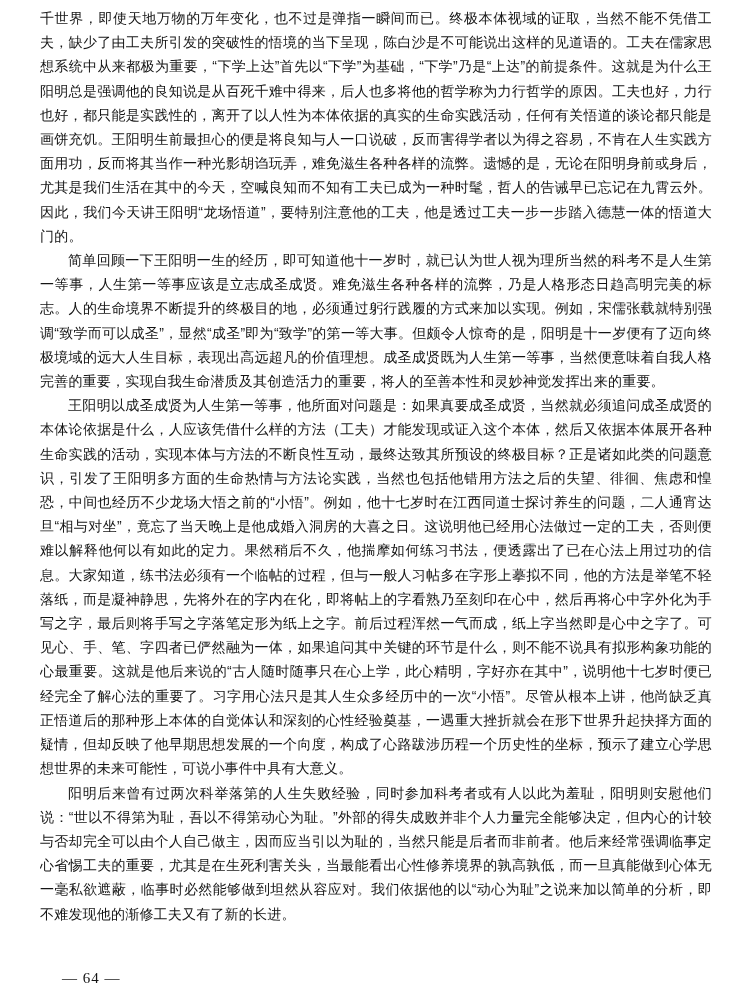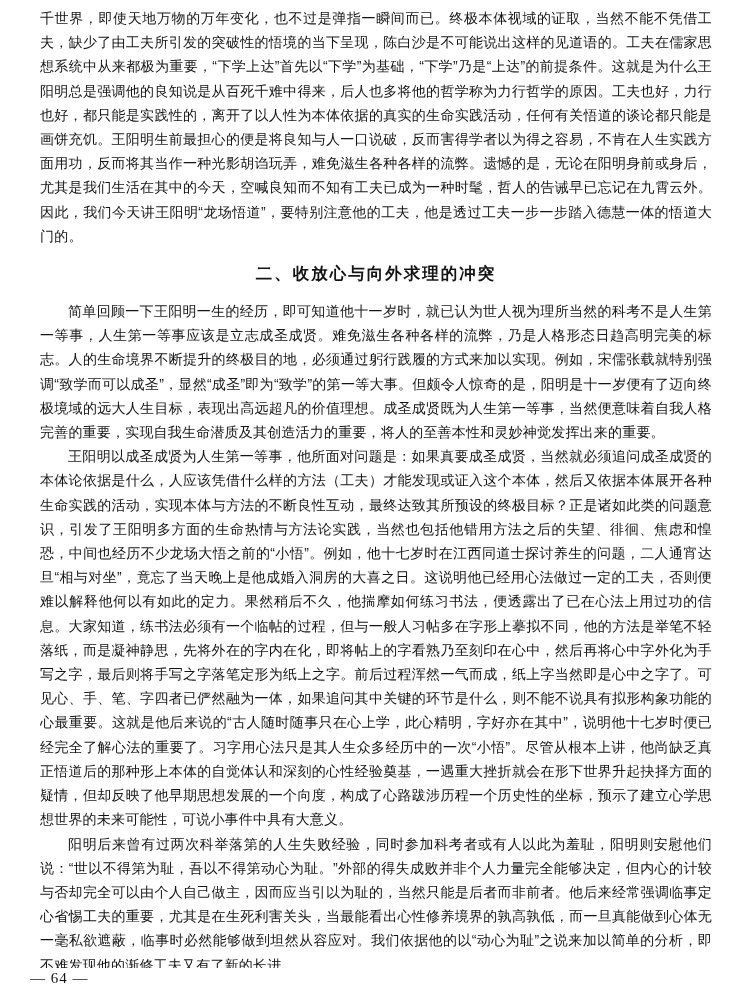--- a/index.html
+++ b/index.html
@@ -39,36 +39,35 @@
   .section-heading {
     font-size: 16.5px;
     font-weight: bold;
     text-align: center;
     letter-spacing: 2px;
     margin: 13px 0 14px 0;
     line-height: 24px;
   }
   .page-number {
     position: absolute;
-    left: 30px;
+    left: 62px;
     top: 970px;
     font-size: 15px;
     letter-spacing: 1px;
     color: #141414;
     font-family: "Liberation Serif", serif;
   }
 </style>
 </head>
 <body>
 
 <div class="page">
   <div class="text-area">
     <p>千世界，即使天地万物的万年变化，也不过是弹指一瞬间而已。终极本体视域的证取，当然不能不凭借工夫，缺少了由工夫所引发的突破性的悟境的当下呈现，陈白沙是不可能说出这样的见道语的。工夫在儒家思想系统中从来都极为重要，“下学上达”首先以“下学”为基础，“下学”乃是“上达”的前提条件。这就是为什么王阳明总是强调他的良知说是从百死千难中得来，后人也多将他的哲学称为力行哲学的原因。工夫也好，力行也好，都只能是实践性的，离开了以人性为本体依据的真实的生命实践活动，任何有关悟道的谈论都只能是画饼充饥。王阳明生前最担心的便是将良知与人一口说破，反而害得学者以为得之容易，不肯在人生实践方面用功，反而将其当作一种光影胡诌玩弄，难免滋生各种各样的流弊。遗憾的是，无论在阳明身前或身后，尤其是我们生活在其中的今天，空喊良知而不知有工夫已成为一种时髦，哲人的告诫早已忘记在九霄云外。因此，我们今天讲王阳明“龙场悟道”，要特别注意他的工夫，他是透过工夫一步一步踏入德慧一体的悟道大门的。</p>
 
-    <div class="section-heading">二、收放心与向外求理的冲突</div>
 
     <p class="indent">简单回顾一下王阳明一生的经历，即可知道他十一岁时，就已认为世人视为理所当然的科考不是人生第一等事，人生第一等事应该是立志成圣成贤。难免滋生各种各样的流弊，乃是人格形态日趋高明完美的标志。人的生命境界不断提升的终极目的地，必须通过躬行践履的方式来加以实现。例如，宋儒张载就特别强调“致学而可以成圣”，显然“成圣”即为“致学”的第一等大事。但颇令人惊奇的是，阳明是十一岁便有了迈向终极境域的远大人生目标，表现出高远超凡的价值理想。成圣成贤既为人生第一等事，当然便意味着自我人格完善的重要，实现自我生命潜质及其创造活力的重要，将人的至善本性和灵妙神觉发挥出来的重要。</p>
 
     <p class="indent">王阳明以成圣成贤为人生第一等事，他所面对问题是：如果真要成圣成贤，当然就必须追问成圣成贤的本体论依据是什么，人应该凭借什么样的方法（工夫）才能发现或证入这个本体，然后又依据本体展开各种生命实践的活动，实现本体与方法的不断良性互动，最终达致其所预设的终极目标？正是诸如此类的问题意识，引发了王阳明多方面的生命热情与方法论实践，当然也包括他错用方法之后的失望、徘徊、焦虑和惶恐，中间也经历不少龙场大悟之前的“小悟”。例如，他十七岁时在江西同道士探讨养生的问题，二人通宵达旦“相与对坐”，竟忘了当天晚上是他成婚入洞房的大喜之日。这说明他已经用心法做过一定的工夫，否则便难以解释他何以有如此的定力。果然稍后不久，他揣摩如何练习书法，便透露出了已在心法上用过功的信息。大家知道，练书法必须有一个临帖的过程，但与一般人习帖多在字形上摹拟不同，他的方法是举笔不轻落纸，而是凝神静思，先将外在的字内在化，即将帖上的字看熟乃至刻印在心中，然后再将心中字外化为手写之字，最后则将手写之字落笔定形为纸上之字。前后过程浑然一气而成，纸上字当然即是心中之字了。可见心、手、笔、字四者已俨然融为一体，如果追问其中关键的环节是什么，则不能不说具有拟形构象功能的心最重要。这就是他后来说的“古人随时随事只在心上学，此心精明，字好亦在其中”，说明他十七岁时便已经完全了解心法的重要了。习字用心法只是其人生众多经历中的一次“小悟”。尽管从根本上讲，他尚缺乏真正悟道后的那种形上本体的自觉体认和深刻的心性经验奠基，一遇重大挫折就会在形下世界升起抉择方面的疑情，但却反映了他早期思想发展的一个向度，构成了心路跋涉历程一个历史性的坐标，预示了建立心学思想世界的未来可能性，可说小事件中具有大意义。</p>
 
     <p class="indent">阳明后来曾有过两次科举落第的人生失败经验，同时参加科考者或有人以此为羞耻，阳明则安慰他们说：“世以不得第为耻，吾以不得第动心为耻。”外部的得失成败并非个人力量完全能够决定，但内心的计较与否却完全可以由个人自己做主，因而应当引以为耻的，当然只能是后者而非前者。他后来经常强调临事定心省惕工夫的重要，尤其是在生死利害关头，当最能看出心性修养境界的孰高孰低，而一旦真能做到心体无一毫私欲遮蔽，临事时必然能够做到坦然从容应对。我们依据他的以“动心为耻”之说来加以简单的分析，即不难发现他的渐修工夫又有了新的长进。</p>
 
   </div>
 
   <div class="page-number">— 64 —</div>

